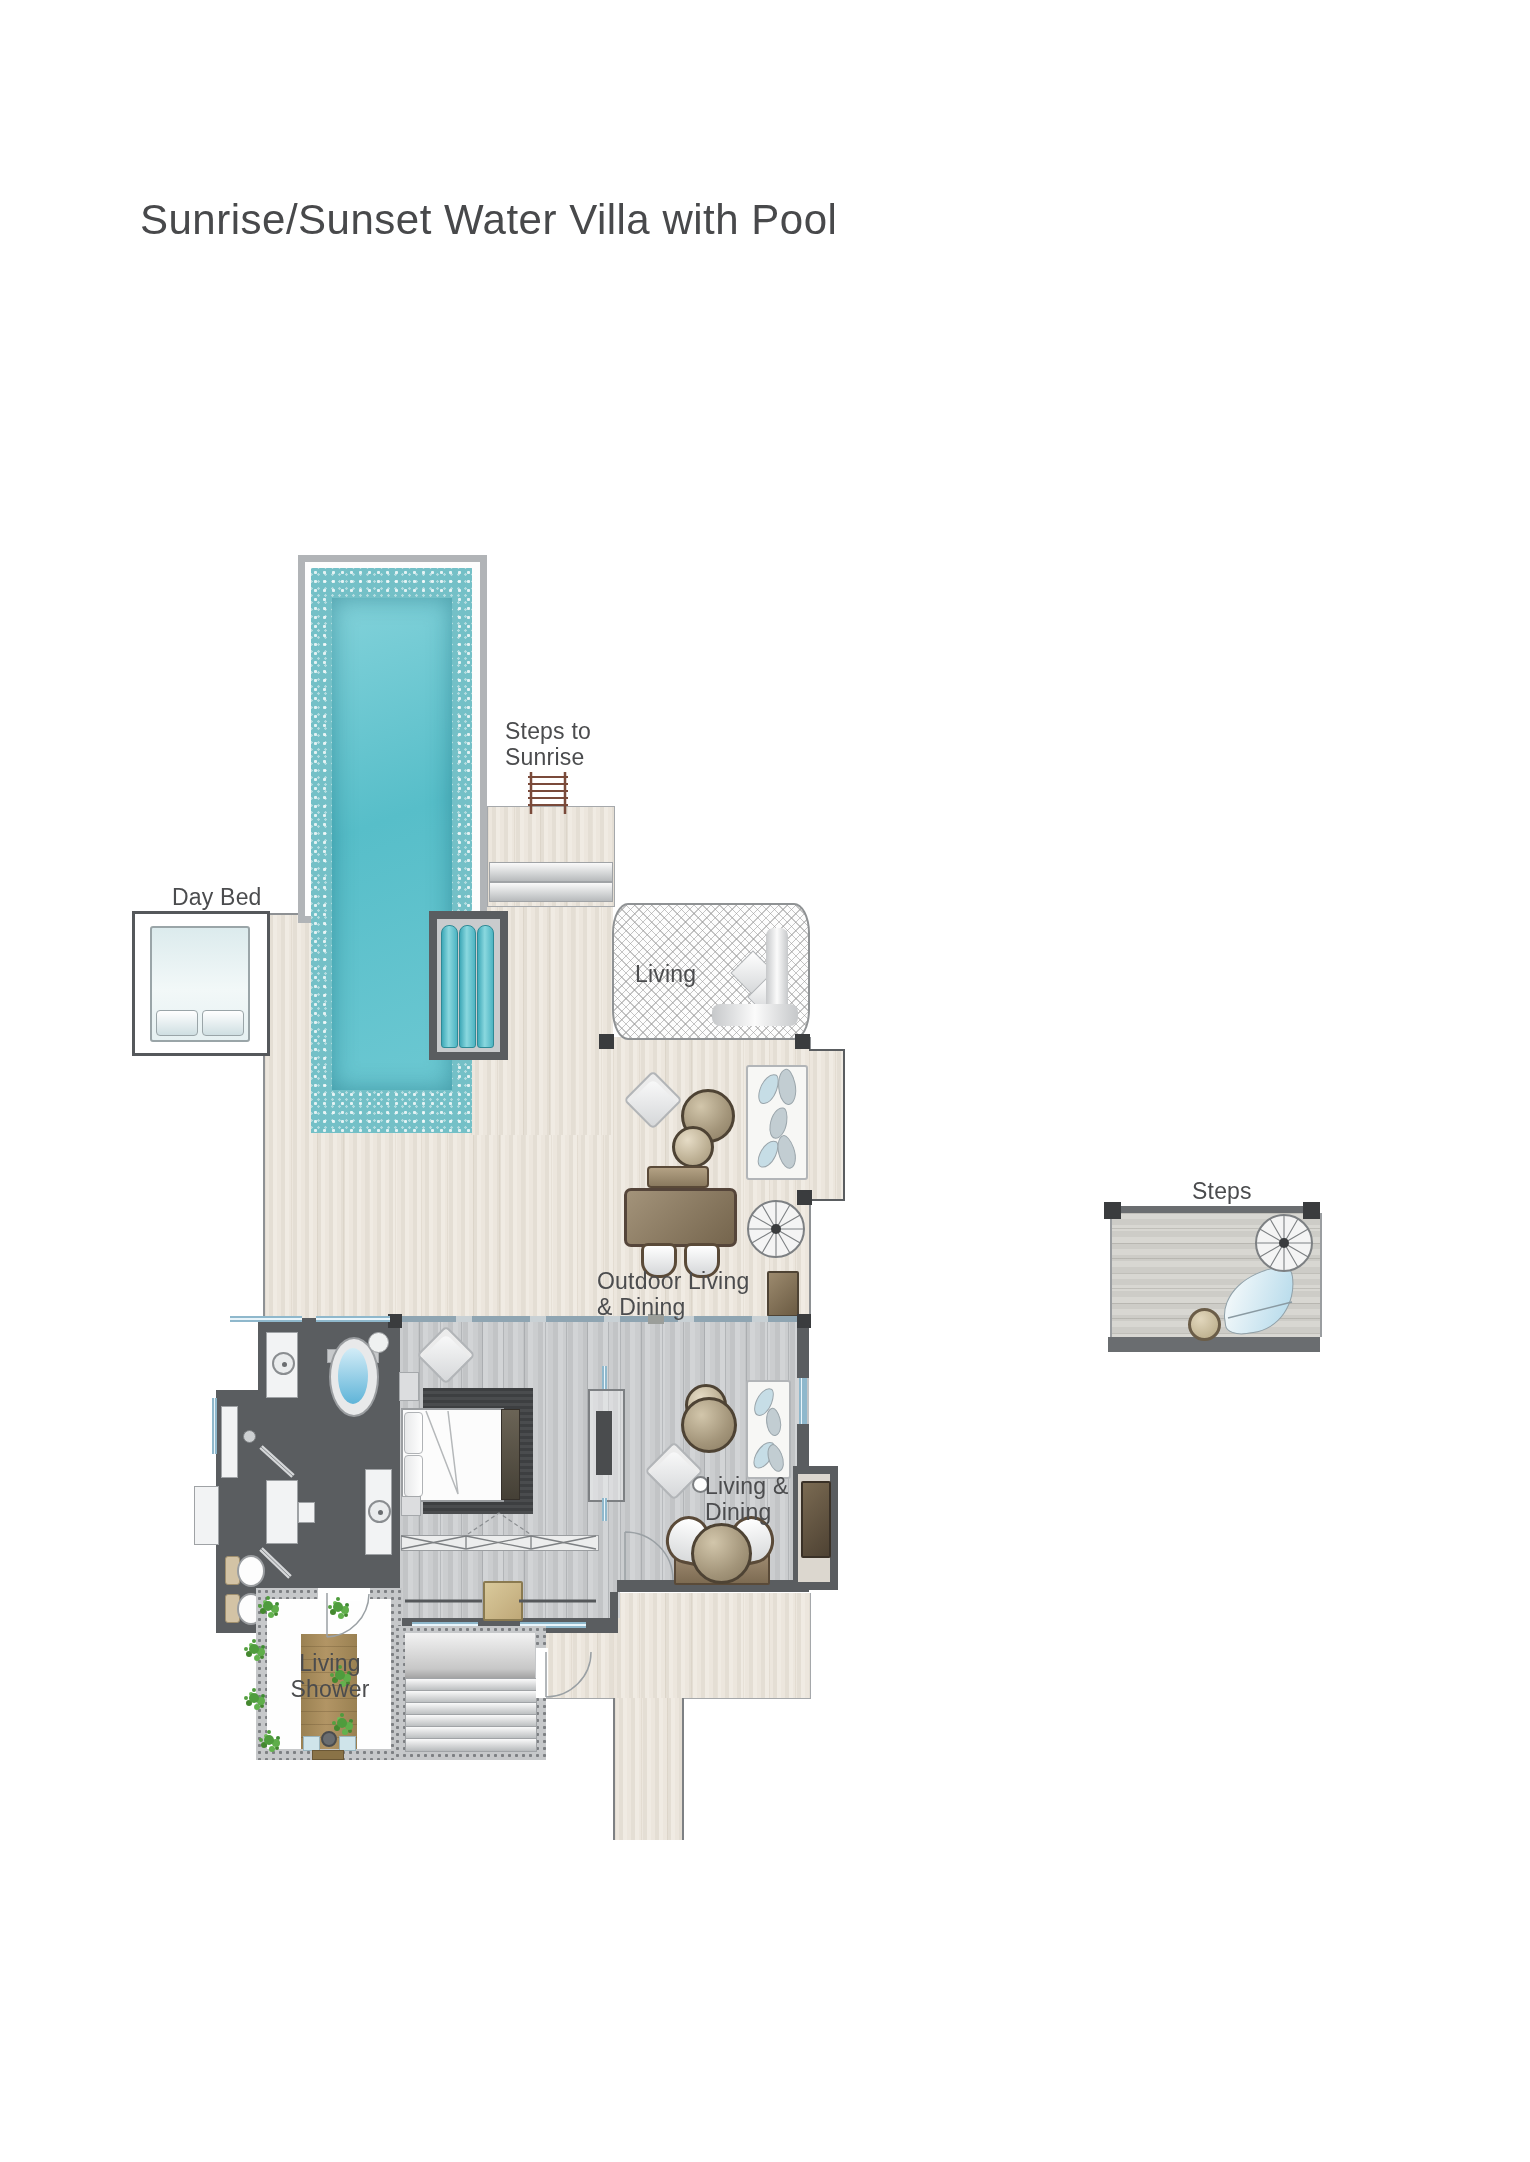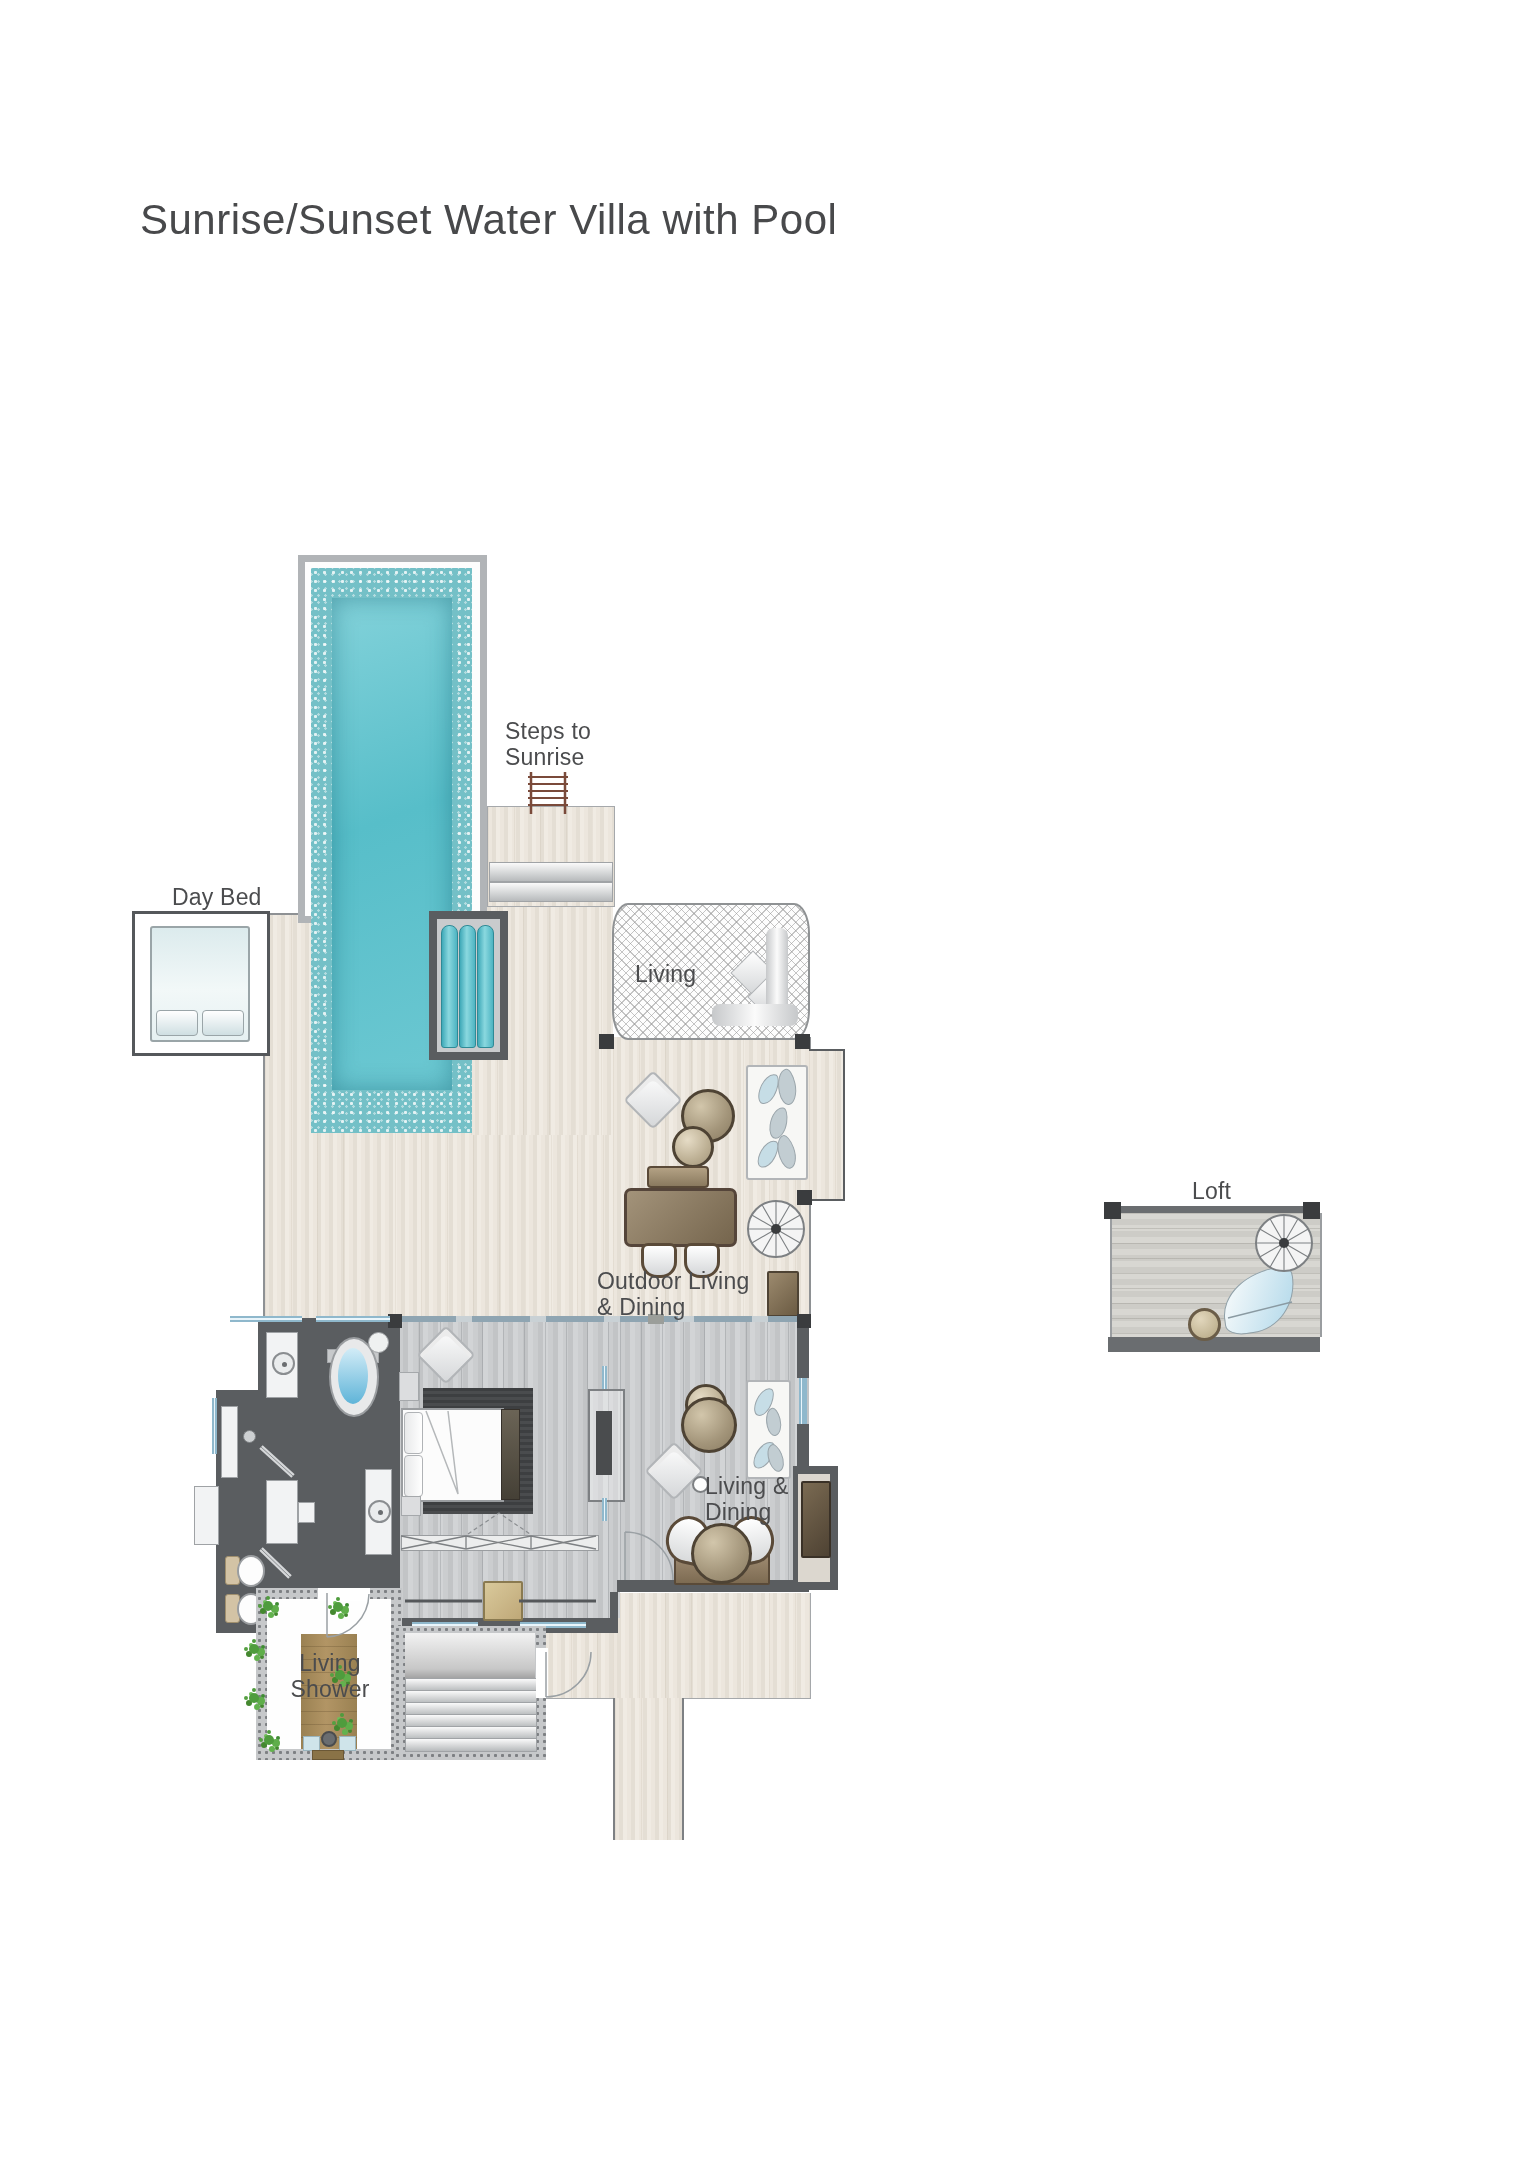--- a/index.html
+++ b/index.html
@@ -228,21 +228,21 @@
   <div class="abs" style="left:1222px;top:1270px;width:72px;height:60px;transform:rotate(-8deg);background:linear-gradient(115deg,#eef6f9 20%,#b9dcec 85%);border:1.5px solid #90a0a8;border-radius:90% 10% 70% 30%/80% 20% 90% 20%;"></div>
   <div class="abs" style="left:1188px;top:1308px;width:27px;height:27px;border-radius:50%;background:radial-gradient(circle at 35% 30%,#e2d7bd,#b5a783);border:3px solid #6b5d48;"></div>
 
   <div class="abs title" style="left:140px;top:196px;">Sunrise/Sunset Water Villa with Pool</div>
   <div class="abs lbl" style="left:172px;top:884px;">Day Bed</div>
   <div class="abs lbl" style="left:505px;top:718px;">Steps to
 Sunrise</div>
   <div class="abs lbl" style="left:635px;top:961px;">Living</div>
   <div class="abs lbl" style="left:597px;top:1268px;">Outdoor Living
 &amp; Dining</div>
-  <div class="abs lbl" style="left:1192px;top:1178px;">Loft</div>
+  <div class="abs lbl" style="left:1192px;top:1178px;">Steps</div>
   <div class="abs lbl" style="left:705px;top:1473px;width:92px;text-align:left;">Living &amp;
 Dining</div>
   <div class="abs lbl" style="left:284px;top:1650px;width:92px;text-align:center;">Living
 Shower</div>
 
   <svg class="overlay" width="1530" height="2162" viewBox="0 0 1530 2162">
 
     <g stroke="#7a4a3a" fill="none">
       <path d="M531,772 V814 M565,772 V814" stroke-width="2.5"></path>
       <path d="M528,777 H568 M528,784 H568 M528,791 H568 M528,798 H568 M528,805 H568" stroke-width="1.8"></path>

